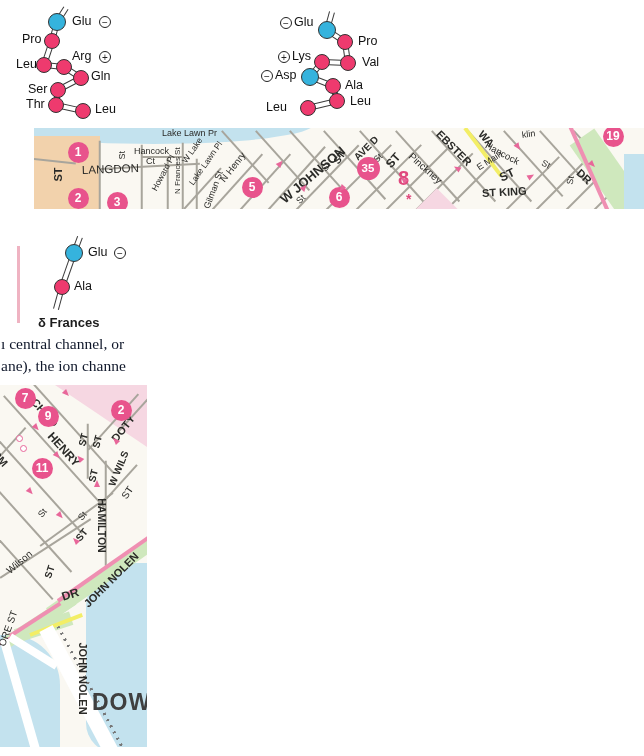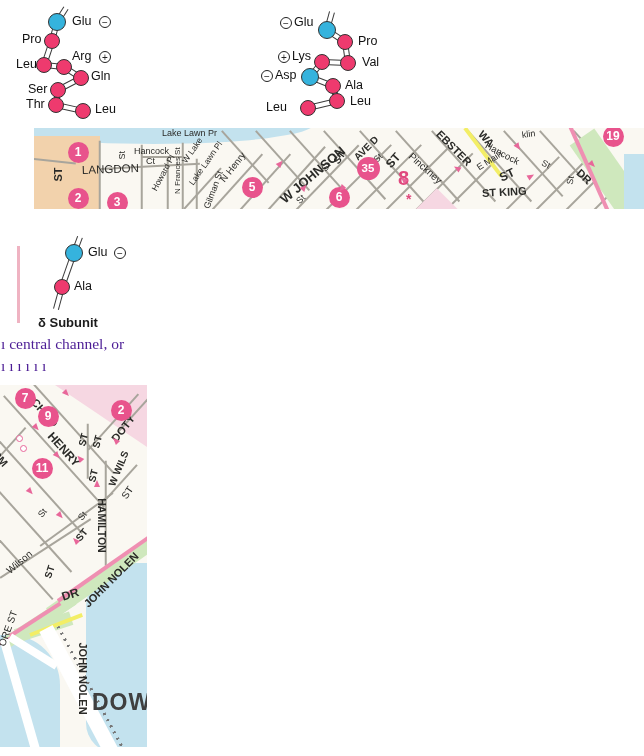--- a/index.html
+++ b/index.html
@@ -28,21 +28,21 @@
   .node{position:absolute;border:1.4px solid #333;border-radius:50%;box-sizing:border-box;}
   .bond{position:absolute;height:4px;background:#fff;border-top:1.4px solid #3a3a3a;
         border-bottom:1.4px solid #3a3a3a;box-sizing:content-box;transform-origin:0 50%;}
   .mlbl{position:absolute;font-size:12.5px;color:#111;white-space:nowrap;line-height:1;}
   .sym{position:absolute;width:12px;height:12px;border:1.2px solid #222;border-radius:50%;
        font-size:10px;display:flex;align-items:center;justify-content:center;color:#222;box-sizing:border-box;}
   
   #artifact-line{position:absolute;left:17px;top:246px;width:2.5px;height:77px;background:#efb3c2;}
   #delta-caption{position:absolute;left:38px;top:315px;font-size:13px;font-weight:bold;color:#1c1c1c;}
   #body-text{position:absolute;left:1px;top:333px;width:142px;height:48px;overflow:hidden;
-             font-family:"Liberation Serif",serif;font-size:15.5px;color:#4c1d95;}
+             font-family:"Liberation Serif",serif;font-size:15.5px;color:#0f172a;}
   #body-text p{margin:0;line-height:22px;white-space:nowrap;}
 </style>
 </head>
 <body>
 
 <div id="page">
 
   <div id="mol-left" class="scene" style="left:0;top:0;width:150px;height:126px;">
       <div class="bond" style="left: 66px; top: 4.6px; width: 16.6433px; transform: rotate(122.735deg);"></div>
       <div class="bond" style="left: 57px; top: 18.6px; width: 19.6469px; transform: rotate(104.744deg);"></div>
@@ -197,24 +197,25 @@
       <div class="bond" style="left: 54px; top: 16.6px; width: 36.0555px; transform: rotate(109.44deg);"></div>
       <div class="bond" style="left: 42px; top: 50.6px; width: 22.8035px; transform: rotate(105.255deg);"></div>
       <div class="node" style="left: 45px; top: 11px; width: 18px; height: 18px; background: rgb(53, 179, 221);"></div>
       <div class="node" style="left: 34px; top: 46px; width: 16px; height: 16px; background: rgb(238, 58, 110);"></div>
       <div class="mlbl" style="left: 68px; top: 13px;">Glu</div>
       <div class="sym" style="left: 94px; top: 14px;">−</div>
       <div class="mlbl" style="left: 54px; top: 47px;">Ala</div>
     </div>
   <div id="artifact-line"></div>
 
-  <div id="delta-caption">δ Subunit</div>
+  <div id="delta-caption">δ Frances</div>
 
   <div id="body-text">
     <p>ı central channel, or</p>
+    <p>ane), the ion channe</p>
     <p>ı ı ı ı ı ı</p>
   </div>
 
   <div id="map-bottom" class="scene">
     <div class="cap-tri"></div>
     <div class="lakeA"></div>
     <div class="lakeB"></div>
   <div class="seg" style="left: 30px; top: -6px; width: 125px; height: 1.5px; background: rgb(168, 165, 156); transform: rotate(48deg);"></div>
       <div class="seg" style="left: 4px; top: 10px; width: 150px; height: 1.5px; background: rgb(168, 165, 156); transform: rotate(48deg);"></div>
       <div class="seg" style="left: -18px; top: 36px; width: 150px; height: 1.5px; background: rgb(168, 165, 156); transform: rotate(48deg);"></div>

